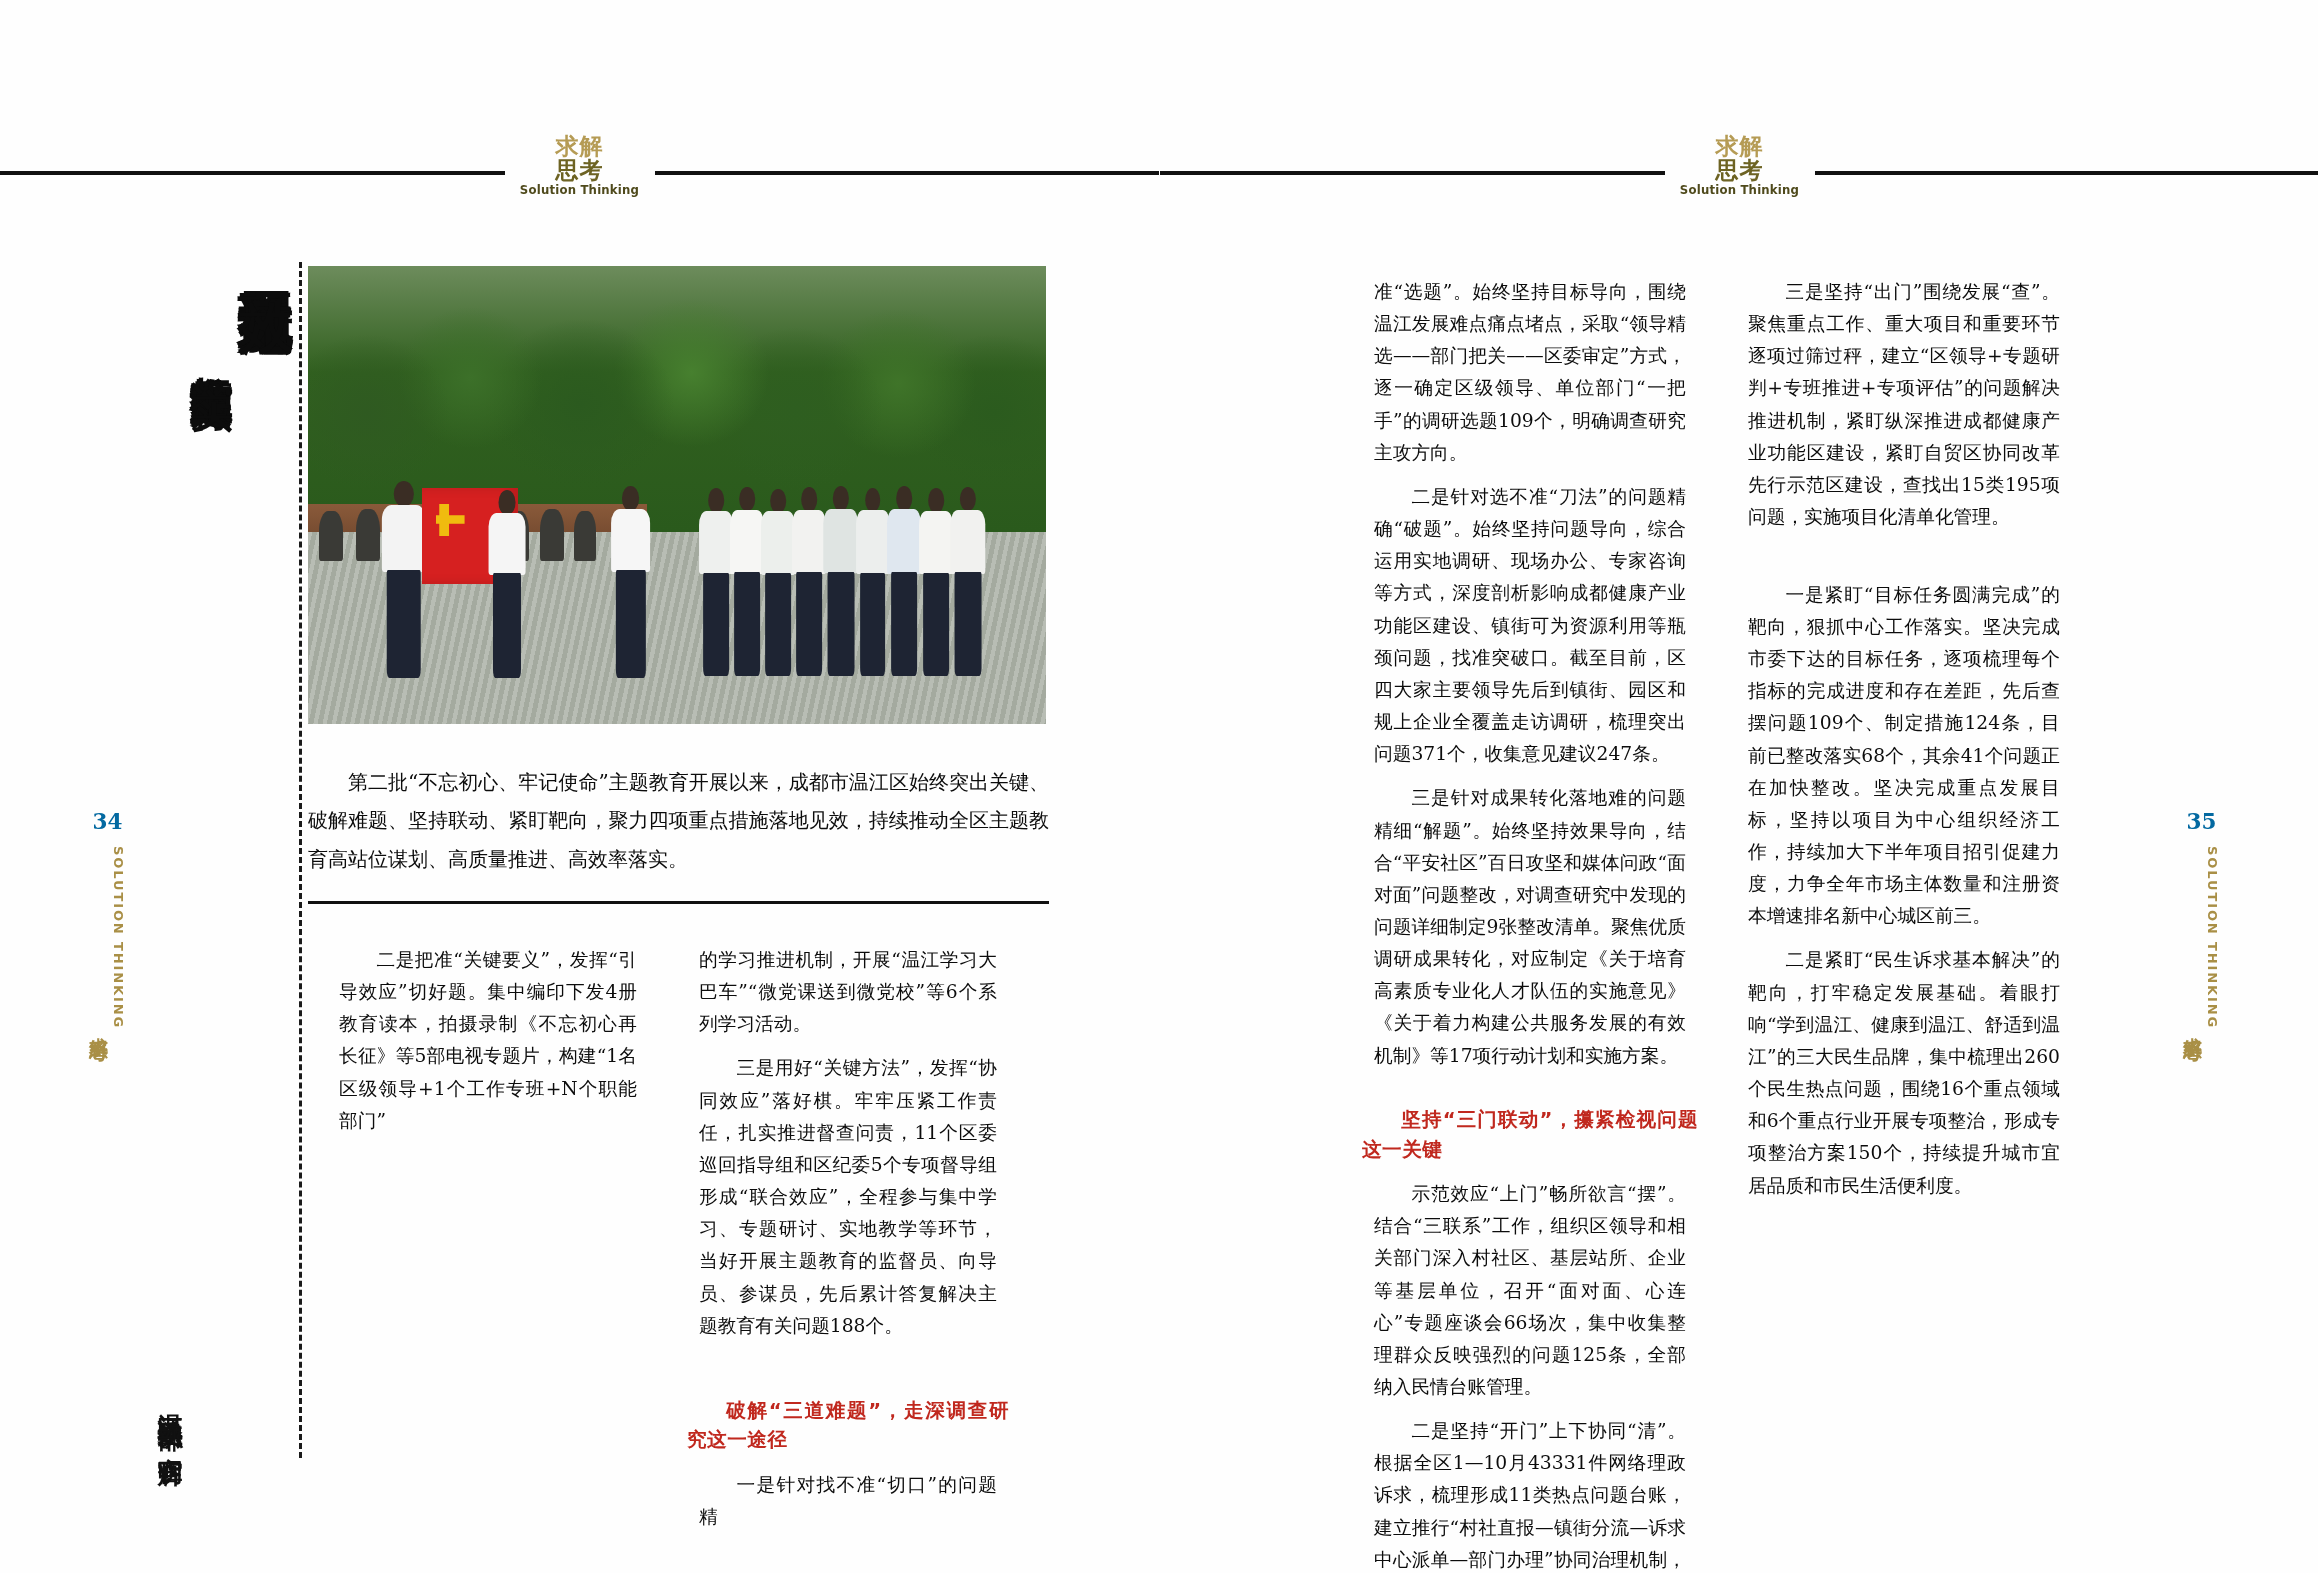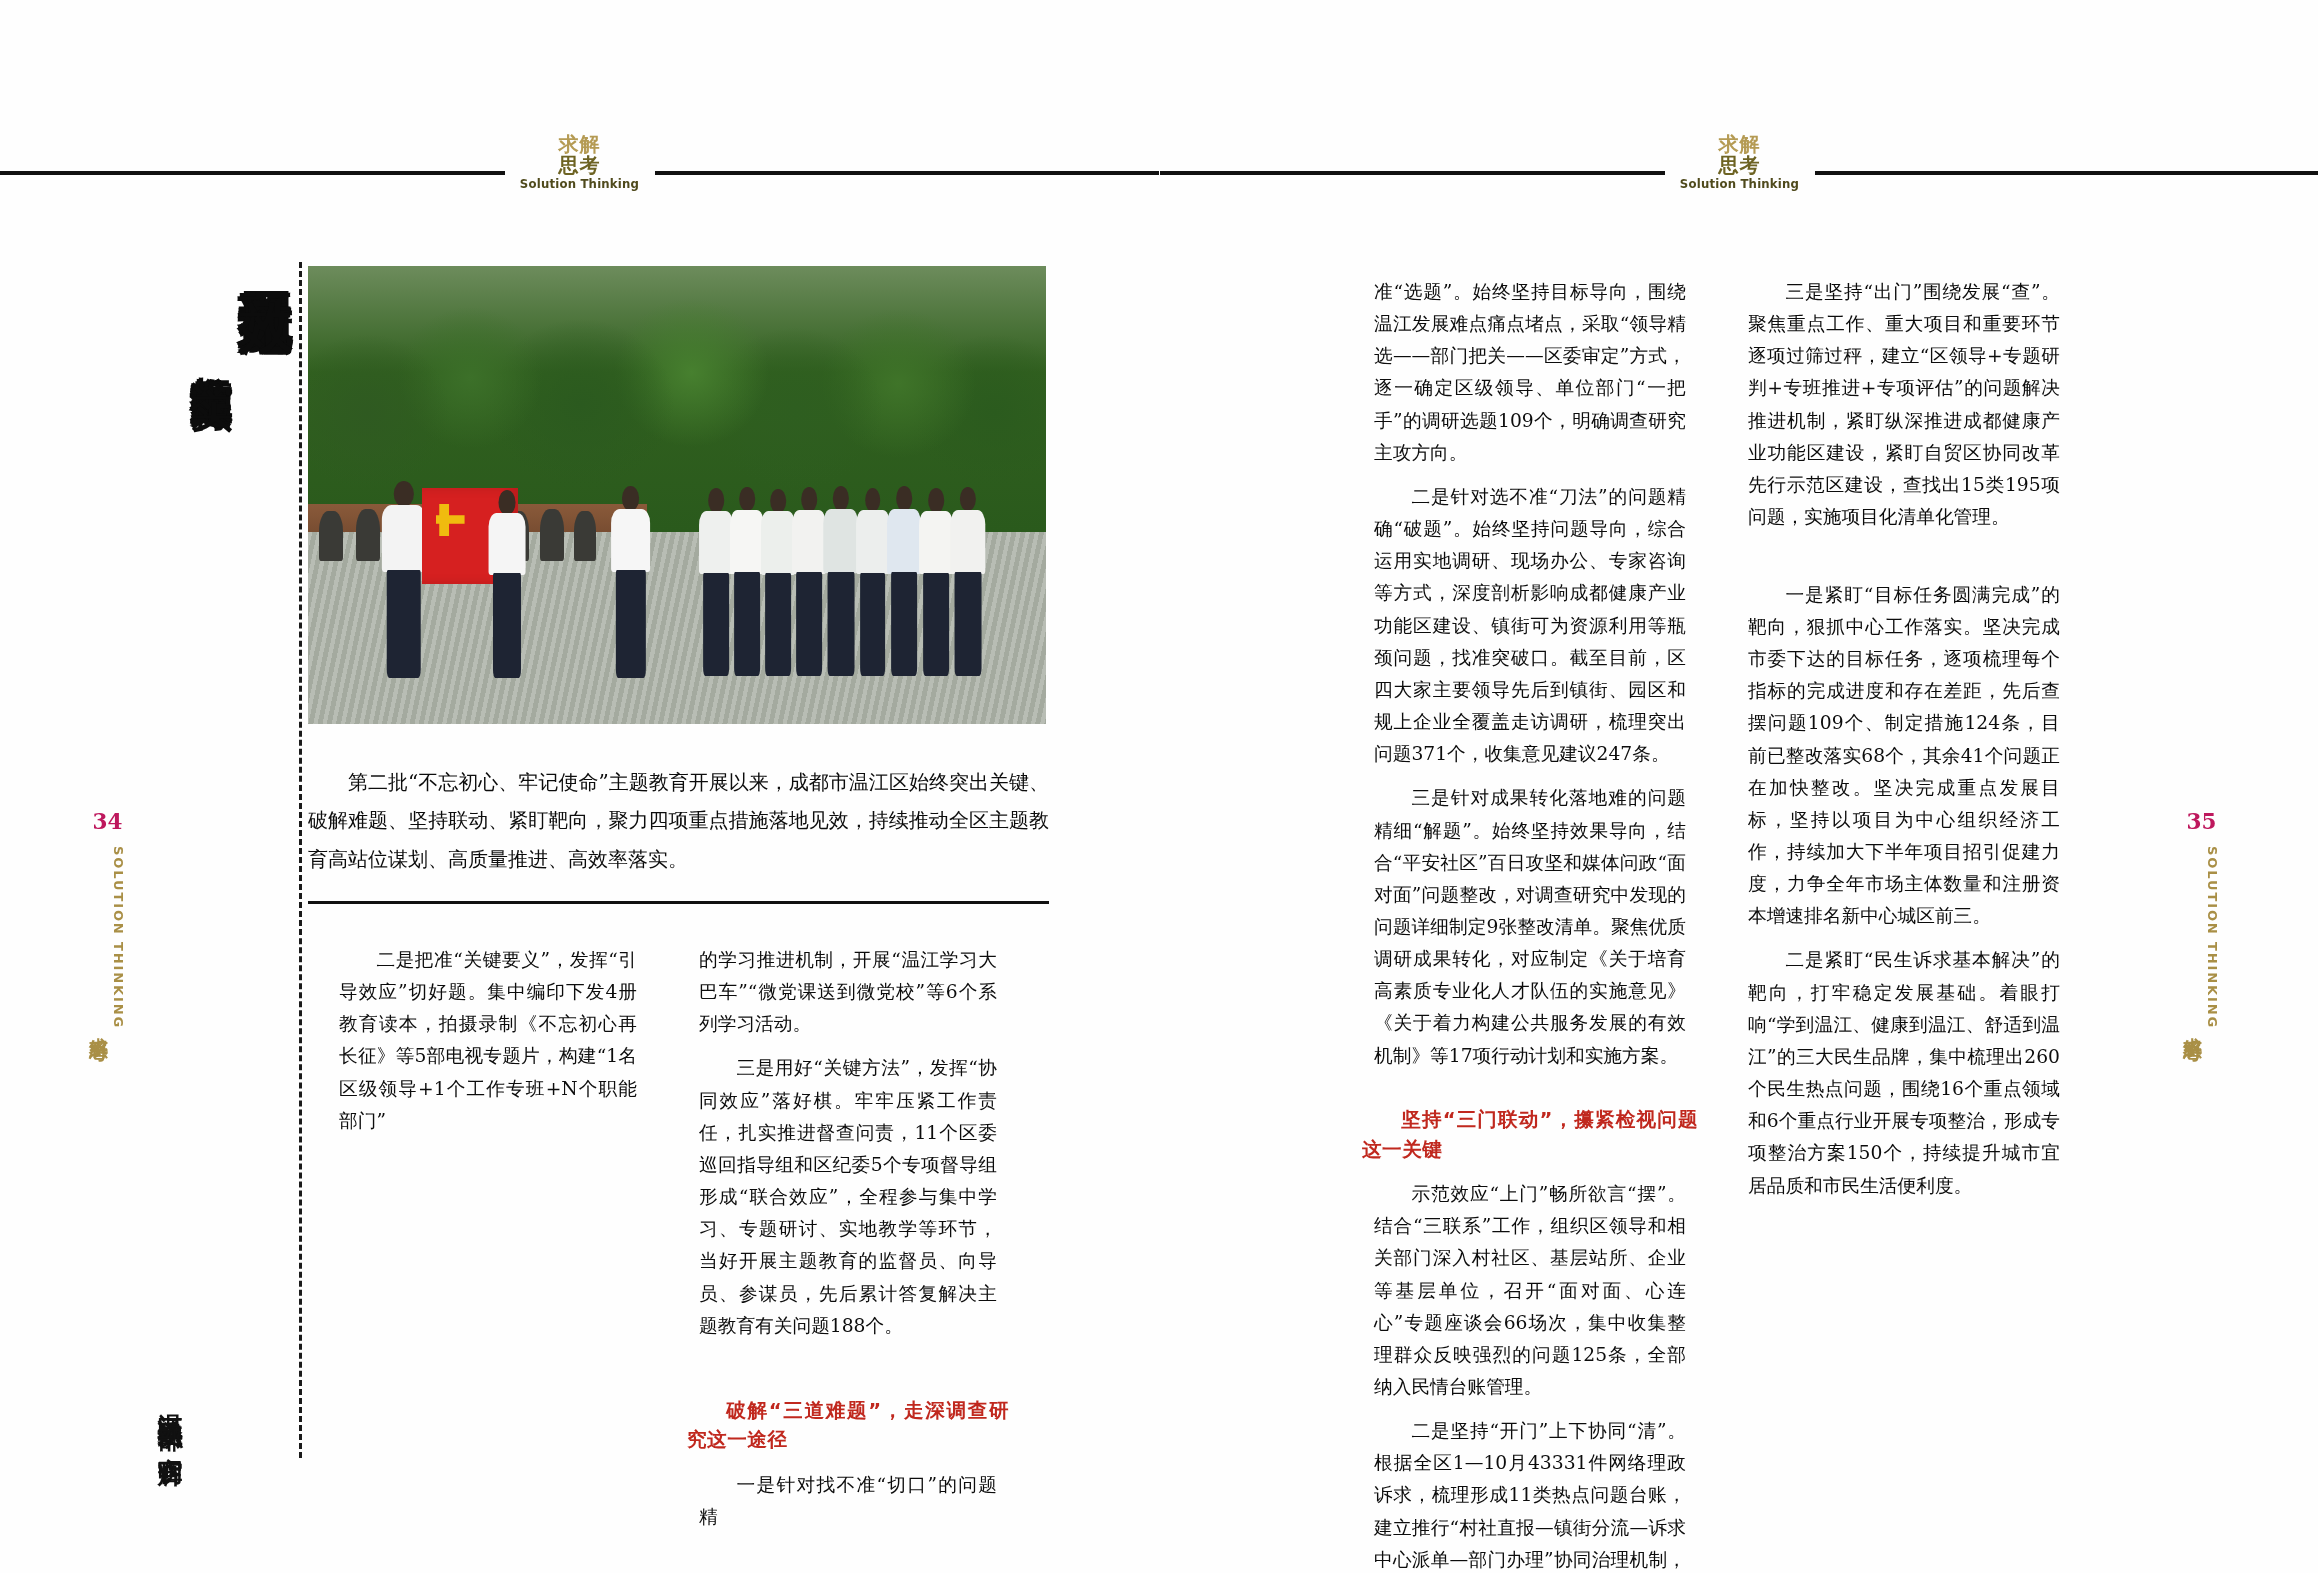--- a/index.html
+++ b/index.html
@@ -21,37 +21,37 @@
   .runhead .rule{
     position:absolute;top:31px;height:3.7px;background:#111;
   }
   .runhead .rule.left{left:0;width:calc(50% - 75px);}
   .runhead .rule.right{right:0;width:calc(50% - 75px);}
   .runhead .logo{
     position:absolute;left:50%;top:-6.5px;transform:translateX(-50%);
     text-align:center;line-height:1;
   }
   .runhead .logo .cn{
-    font-size:20px;font-weight:bold;letter-spacing:0.9px;
+    font-size:23px;font-weight:bold;letter-spacing:0.9px;
     font-family:"DejaVu Serif","Liberation Serif",serif;
   }
   .runhead .logo .cn .l1{display:block;color:#b59b54;}
   .runhead .logo .cn .l2{display:block;color:#6d6323;margin-top:1.9px;}
   .runhead .logo .en{
     display:block;margin-top:3.3px;font-size:11.7px;font-weight:bold;
     color:#4f4a1c;letter-spacing:0.2px;
     font-family:"DejaVu Sans","Liberation Sans",sans-serif;
   }
 
   
   .folio{position:absolute;top:811px;width:51px;text-align:center;}
   .folio.l{left:82px;}
   .folio.r{left:2176px;}
   .folio .num{
-    font-size:21.5px;font-weight:bold;color:#be185d;
+    font-size:21.5px;font-weight:bold;color:#0369a1;
     font-family:"DejaVu Serif","Liberation Serif",serif;line-height:1;
   }
   .folio .vbrand{
     margin-top:6.5px;color:#a98f46;font-weight:bold;
     writing-mode:vertical-rl;text-orientation:upright;
     font-size:18.7px;letter-spacing:1.4px;line-height:1.05;
     font-family:"DejaVu Serif","Liberation Serif",serif;
     height:auto;display:inline-block;
   }
   .folio .vbrand-en{

